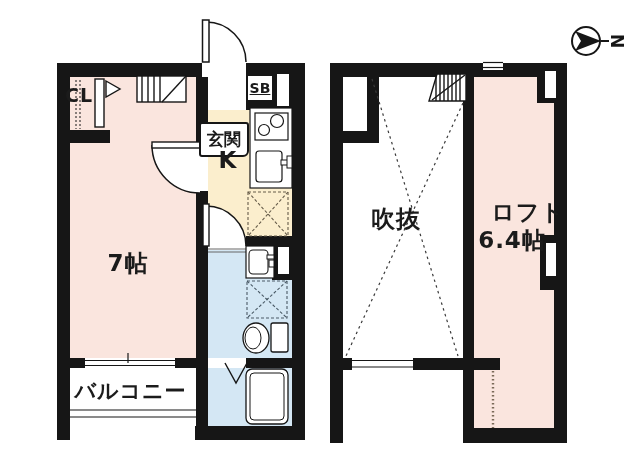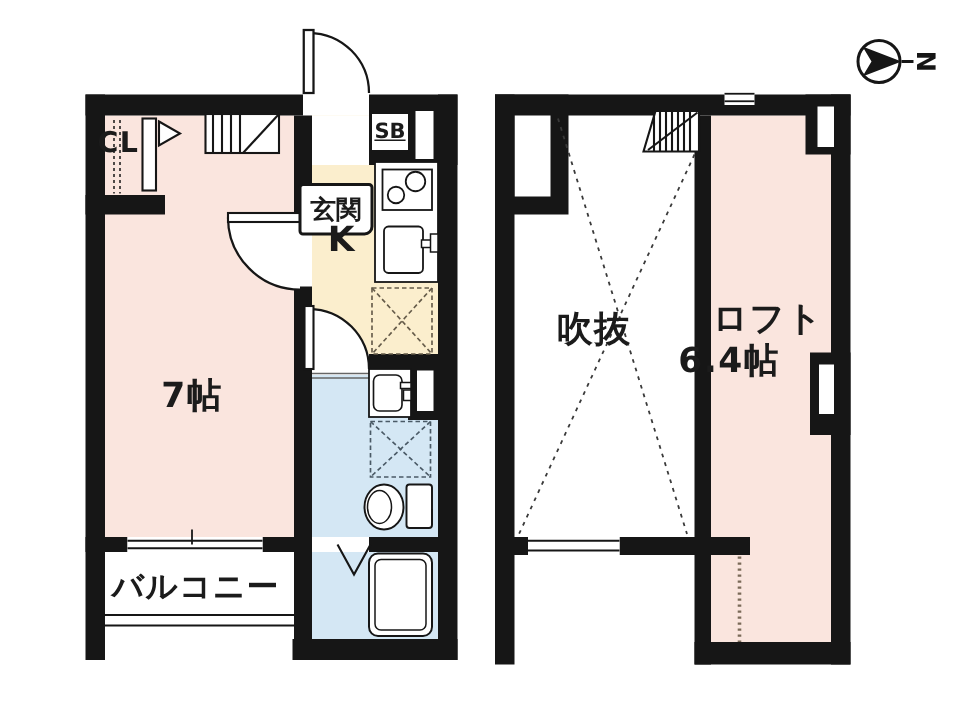--- a/index.html
+++ b/index.html
@@ -196,16 +196,16 @@
   </div>
   <div class="bubble" style="left:246px;top:74px;width:24px;height:24px;font-size:14px;border-radius:0;letter-spacing:0;text-decoration:underline;">
     <span>SB</span>
   </div>
 
   <div class="lbl" style="left:60px;top:80px;width:38px;height:30px;font-size:19px;">CL</div>
   <div class="lbl" style="left:206px;top:146px;width:44px;height:28px;font-size:23px;">K</div>
   <div class="lbl" style="left:68px;top:249px;width:120px;height:28px;font-size:23px;">7帖</div>
   <div class="lbl" style="left:336px;top:204px;width:120px;height:30px;font-size:24px;">吹抜</div>
   <div class="lbl" style="left:63px;top:377px;width:135px;height:28px;font-size:21px;">バルコニー</div>
-  <div class="lbl" style="left:452px;top:198px;width:120px;height:28px;font-size:23px;">ロフト</div>
-  <div class="lbl" style="left:426px;top:226px;width:120px;height:28px;font-size:23px;">6.4帖</div>
+  <div class="lbl" style="left:468px;top:198px;width:120px;height:28px;font-size:23px;">ロフト</div>
+  <div class="lbl" style="left:452px;top:226px;width:120px;height:28px;font-size:23px;">6.4帖</div>
 
 </div>
 
 </body></html>

